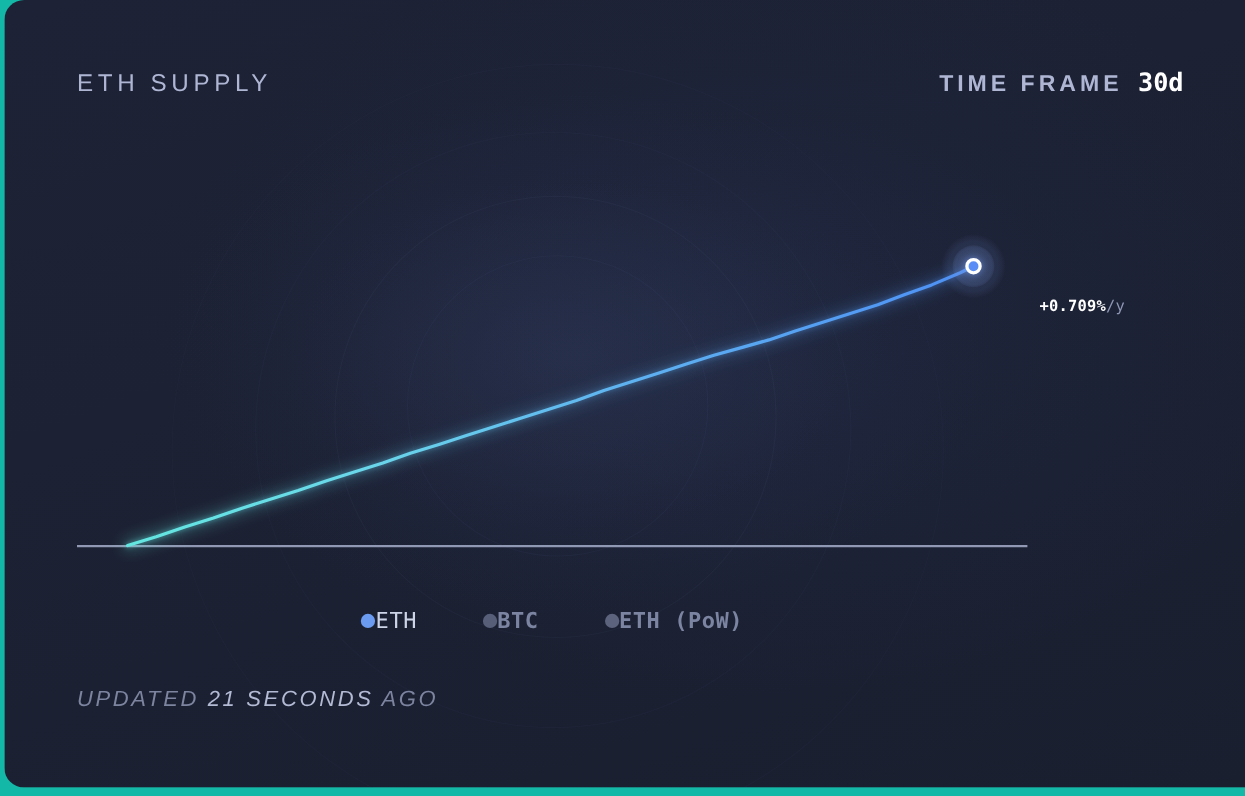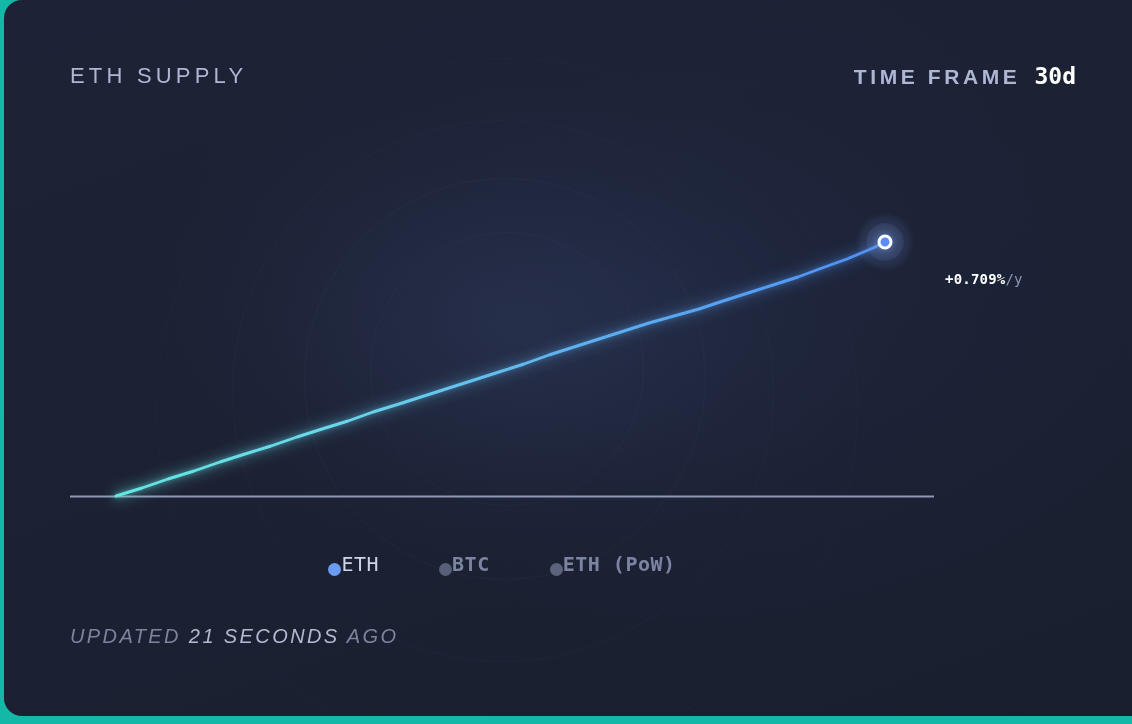--- a/index.html
+++ b/index.html
@@ -151,21 +151,21 @@
     left: 0;
     top: 552px;
     width: 996px;
     display: flex;
     justify-content: center;
     align-items: center;
     gap: 60px;
   }
   .legend-item {
     display: flex;
-    align-items: flex-end;
+    align-items: center;
     gap: 0;
     cursor: pointer;
     white-space: nowrap;
   }
   .legend-dot {
     width: 13px;
     height: 13px;
     border-radius: 50%;
     flex: none;
   }

